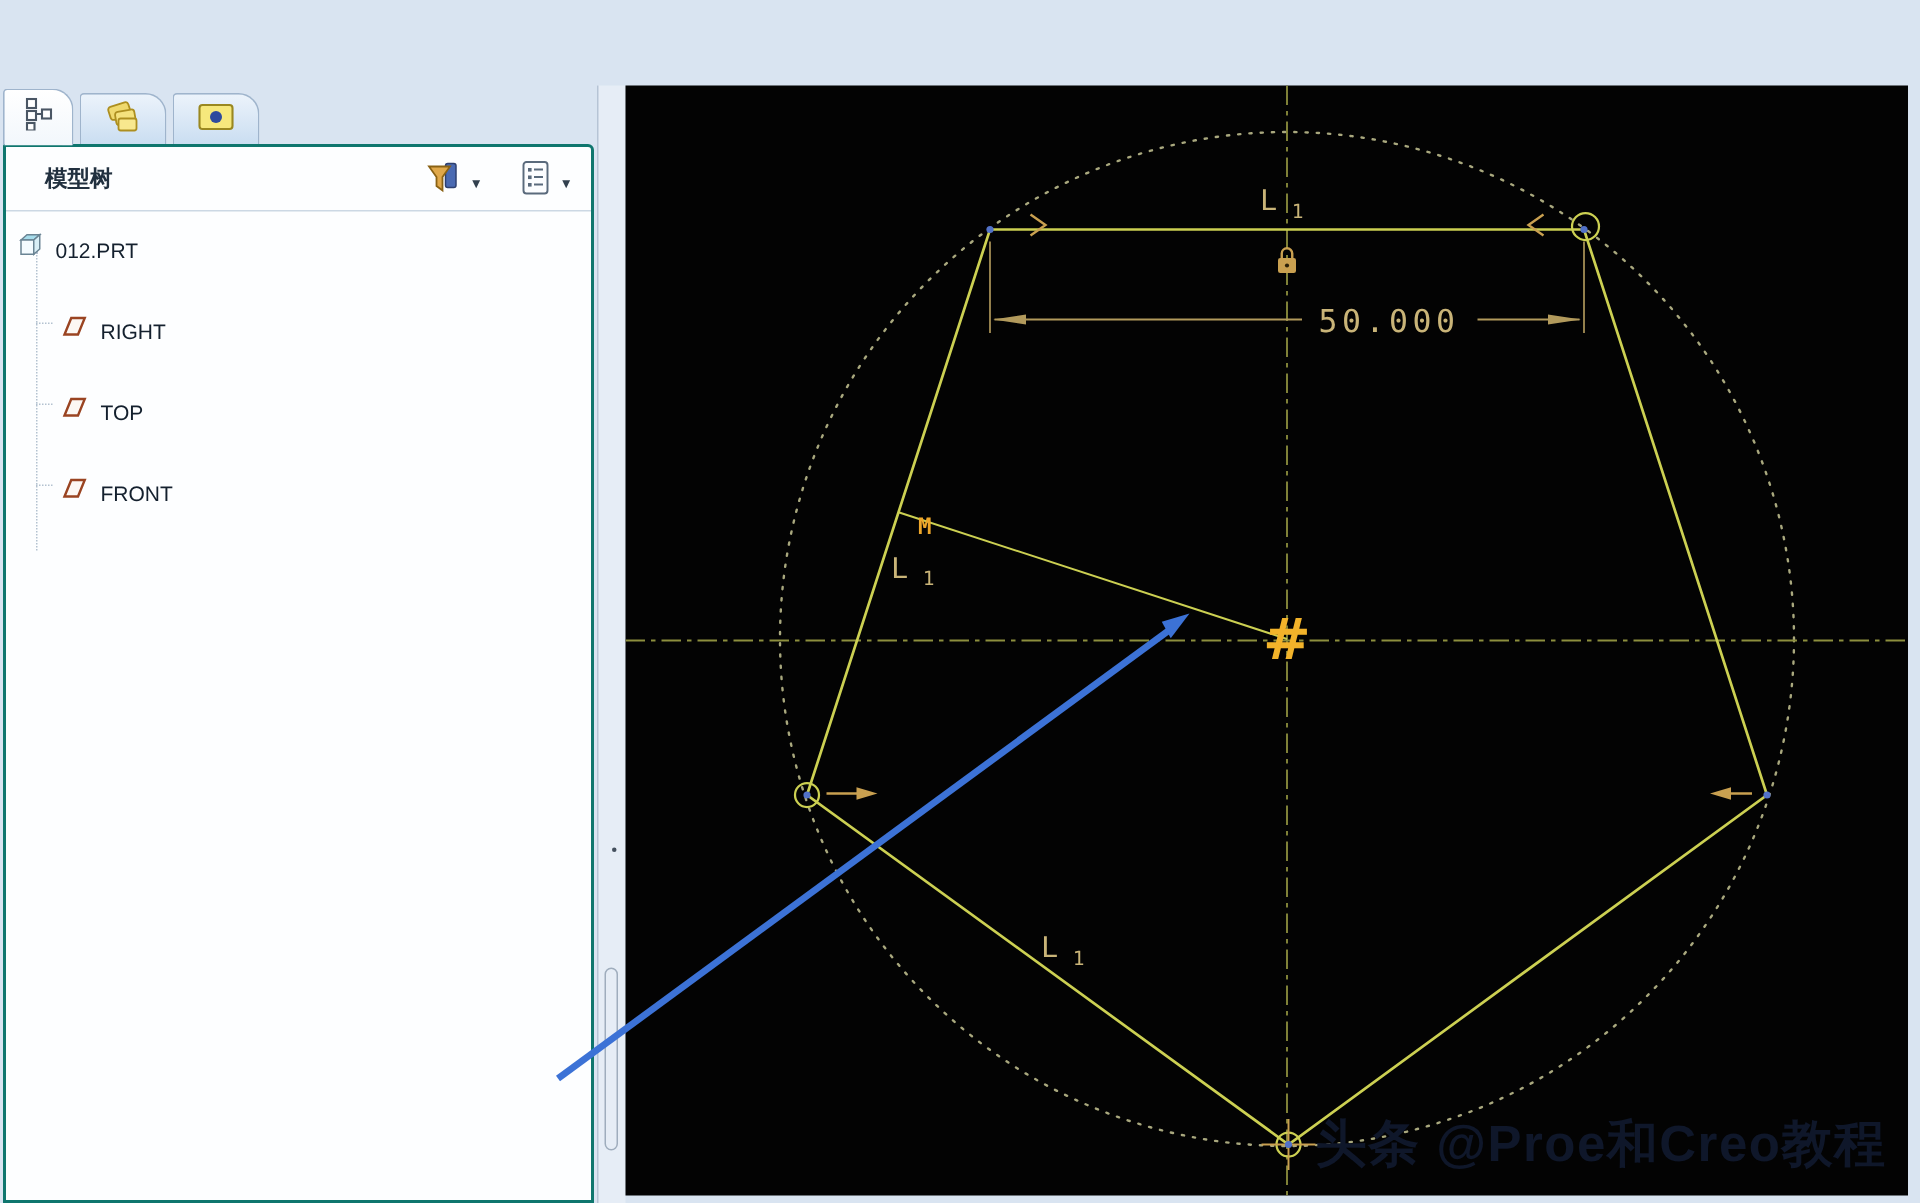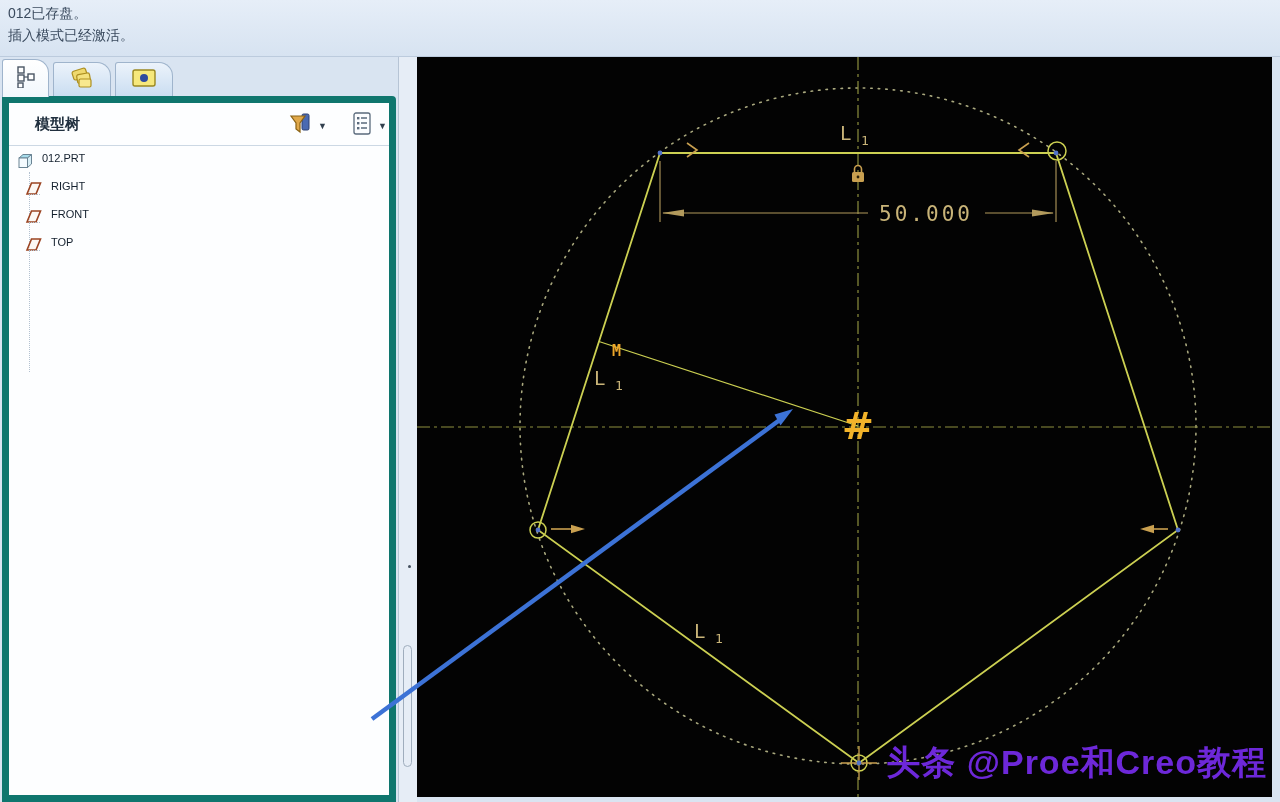--- a/index.html
+++ b/index.html
@@ -21,69 +21,65 @@
     border-radius:3px 14px 0 0; display:flex; align-items:center; justify-content:center;
     cursor:pointer; }
   .tab.active { left:2px; top:2px; width:47px; height:38px; z-index:3;
     background:linear-gradient(#ffffff,#f2f7fc); }
   .tab.t2 { left:53px; top:5px; width:58px; height:35px;
     background:linear-gradient(#ecf3fb,#c9ddf1); }
   .tab.t3 { left:115px; top:5px; width:58px; height:35px;
     background:linear-gradient(#ecf3fb,#c9ddf1); }
 
   .tree-box { position:absolute; left:2px; top:39px; width:394px; height:706px;
-    background:#fdfeff; border:7px solid #0f766e; border-radius:0 4px 0 0; z-index:2; }
+    background:#fdfeff; border:2px solid #0f766e; border-radius:0 4px 0 0; z-index:2; }
   .tree-header { position:relative; height:43px; border-bottom:1px solid #ccd8e4; }
   .tree-title { position:absolute; left:26px; top:12px; font-size:15px; font-weight:bold; color:#21303f; }
   .hdr-btn { position:absolute; top:8px; display:flex; align-items:center; gap:4px; cursor:pointer; }
   .hdr-btn.show { left:279px; }
   .hdr-btn.settings { left:341px; }
   .caret { font-size:9px; color:#32404e; }
 
   .tree-body { position:relative; padding-top:6px; }
-  .tree-row { position:relative; height:28px; display:flex; align-items:flex-start; gap:8px;
-    font-size:11px; color:#14202e; cursor:default; white-space:nowrap; }
+  .tree-row { position:relative; height:28px; display:flex; align-items:flex-end; gap:8px;
+    font-size:14px; color:#14202e; cursor:default; white-space:nowrap; }
   .tree-row.root { padding-left:7px; }
-  .tree-row.child { padding-left:15px; }
+  .tree-row.child { padding-left:36px;margin-top:26px; }
   .tree-row.child::before { content:''; position:absolute; left:20px; top:14px;
     width:11px; height:0; border-top:1px dotted #b3c1d0; }
   .tree-vline { position:absolute; left:20px; top:26px; width:0; height:200px;
     border-left:1px dotted #b3c1d0; }
   .row-icons { display:flex; align-items:center; gap:3px; }
 
   
   .splitter { position:absolute; left:398px; top:0; width:19px; height:745px;
     background:#e6edf6; border-left:1px solid #b6c4d5; }
   .splitter .dot { position:absolute; left:9px; top:508px; width:3px; height:3px;
     background:#44505e; border-radius:50%; }
   .splitter .grab { position:absolute; left:4px; top:588px; width:9px; height:122px;
     border:1px solid #9fadbd; border-radius:5px; }
 
   
   .gcanvas { position:absolute; left:417px; top:57px; width:855px; height:740px;
     background:#030303; }
   .gcanvas svg { display:block; }
 
-  .watermark { position:absolute; left:877px; top:740px; width:390px; text-align:right;
-    color:#6d28d9; font-size:34px; z-index:40; letter-spacing:1px; }
+  .watermark { position:absolute; left:877px; top:740px; width:390px; text-align:left;
+    color:#0f172a; font-size:34px; z-index:40; letter-spacing:1px; }
   .watermark .wm-prefix { font-weight:900; }
   .watermark .wm-handle { font-weight:600; }
 
   .pointer-overlay { position:absolute; left:0; top:0; width:1280px; height:802px;
     z-index:50; pointer-events:none; }
 </style>
 </head>
 <body>
 
 <div class="stage">
 
-  <div class="message-bar">
-    <div class="m1">012已存盘。</div>
-    <div class="m2">插入模式已经激活。</div>
-  </div>
 
   <div class="nav-panel">
 
     <div class="tabstrip">
       <div class="tab active">
         <span>
           <svg width="20" height="22" viewBox="0 0 20 22">
             <rect x="2" y="1" width="6" height="6" fill="#fff" stroke="#4a5664" stroke-width="1.4"></rect>
             <rect x="2" y="9" width="6" height="6" fill="#fff" stroke="#4a5664" stroke-width="1.4"></rect>
             <rect x="2" y="17" width="5" height="5" fill="#fff" stroke="#4a5664" stroke-width="1.4"></rect>
@@ -163,30 +159,30 @@
           </span>
           <span>RIGHT</span>
         </div>
 
         <div class="tree-row child">
           <span>
             <svg width="19" height="17" viewBox="0 0 19 17">
               <polygon points="3,14 7.5,3 16.5,3 12,14" fill="rgba(252,244,236,0.6)" stroke="#9a4422" stroke-width="1.6"></polygon>
             </svg>
           </span>
-          <span>FRONT</span>
+          <span>TOP</span>
         </div>
 
         <div class="tree-row child">
           <span>
             <svg width="19" height="17" viewBox="0 0 19 17">
               <polygon points="3,14 7.5,3 16.5,3 12,14" fill="rgba(252,244,236,0.6)" stroke="#9a4422" stroke-width="1.6"></polygon>
             </svg>
           </span>
-          <span>TOP</span>
+          <span>FRONT</span>
         </div>
 
 
 
       </div>
     </div>
 
     <div class="splitter">
       <div class="dot"></div>
       <div class="grab"></div>

